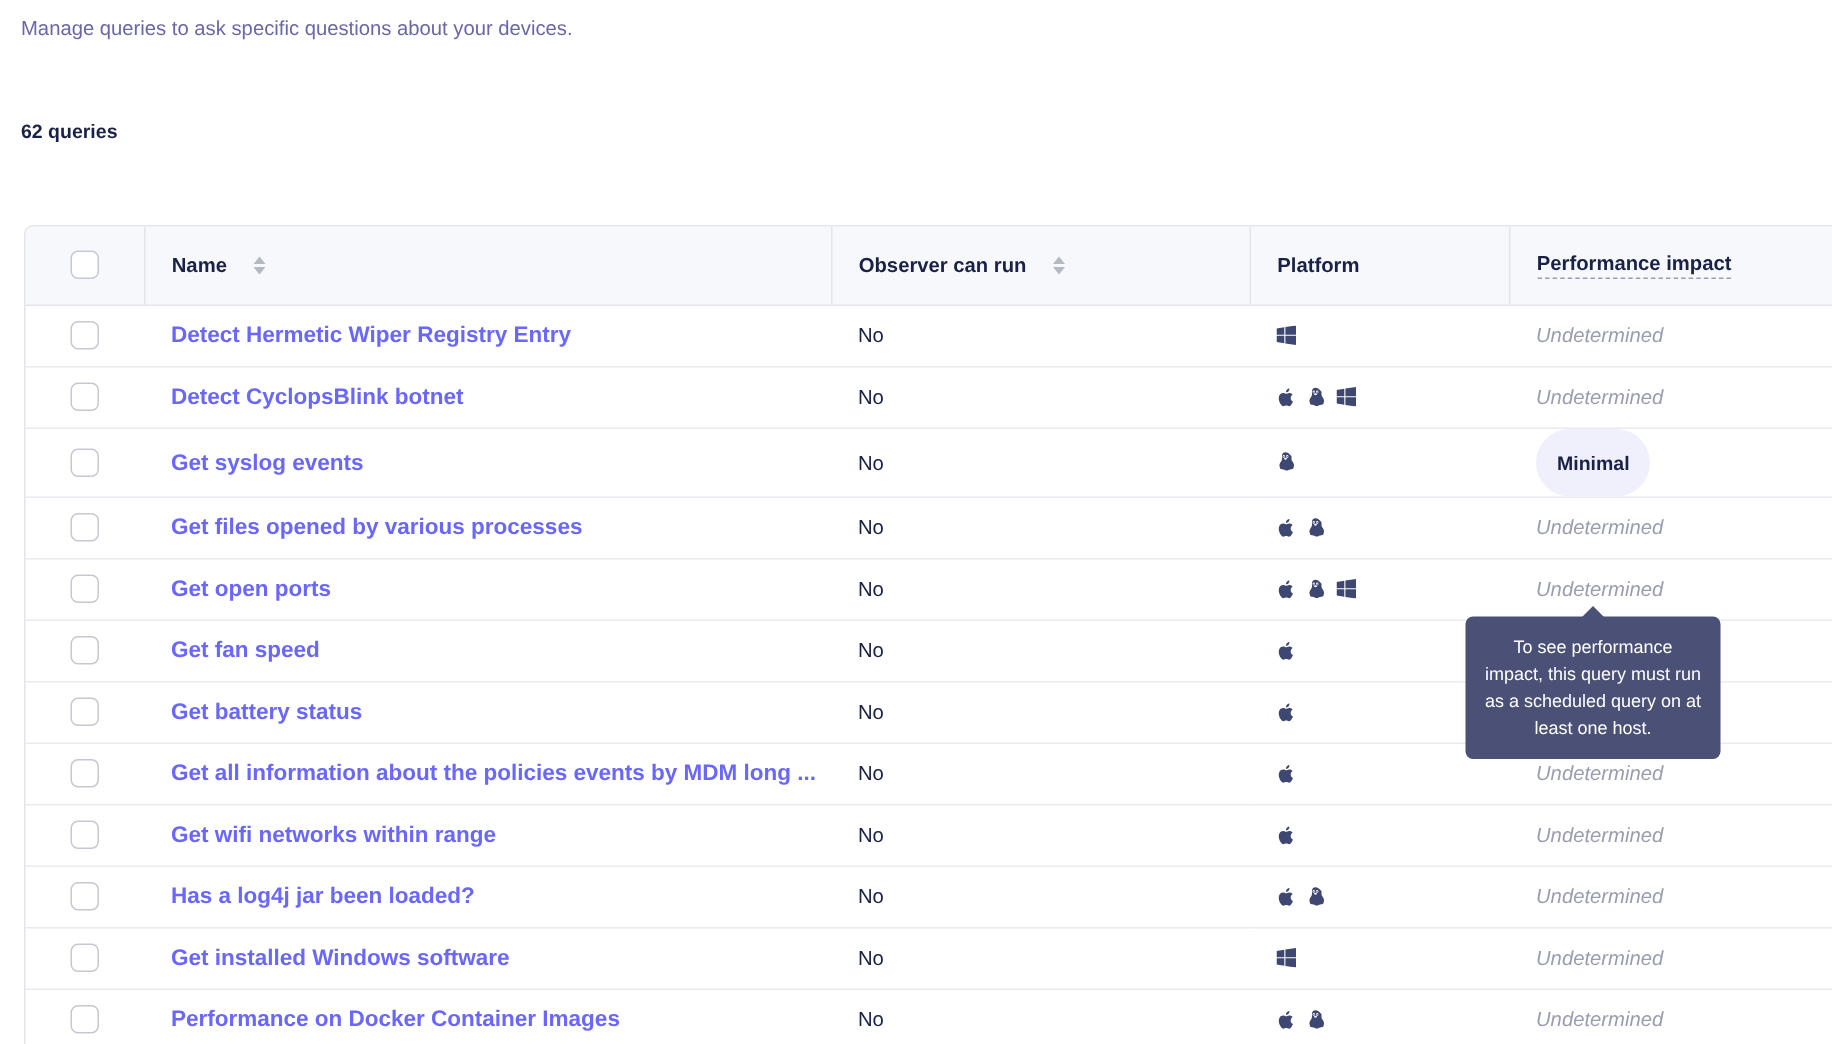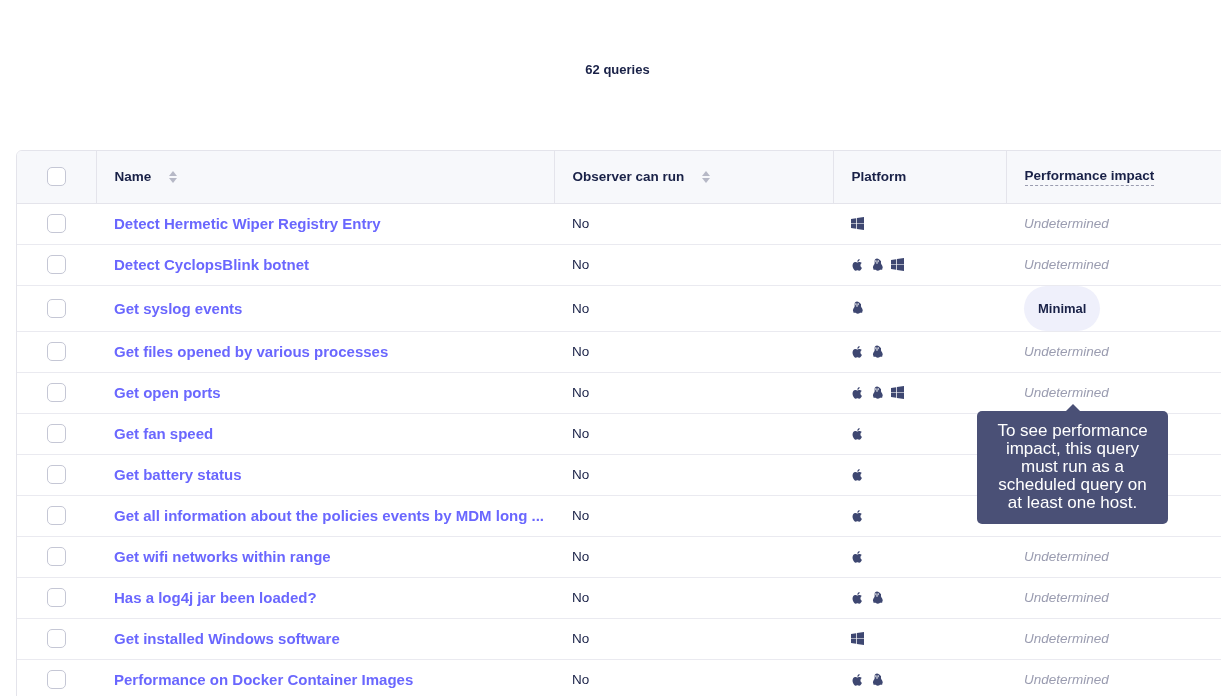--- a/index.html
+++ b/index.html
@@ -25,21 +25,20 @@
     font-size: 13.5px;
     color: #6a67a8;
     margin: 0;
     line-height: 18px;
   }
   .count-row {
     margin: 52px 0 16px 14px;
     font-size: 13px;
     font-weight: bold;
     color: #192147;
-    text-align: center;
   }
 
   
   .table-wrap {
     position: absolute;
     left: 16px;
     top: 150px;
     width: 1248px;           
     border: 1px solid #e4e4eb;
     border-radius: 6px;
@@ -135,45 +134,46 @@
 
   
   .plat-icons { display: flex; align-items: center; gap: 8px; }
   .plat-icons svg { display: block; }
 
   
   .tooltip {
     position: absolute;
     left: 977px;
     top: 411px;
-    width: 191px;
+    width: 170px;
     background: #4a5076;
     color: #ffffff;
     border-radius: 5px;
     padding: 11px 12px 12px 12px;
-    font-size: 17px;
+    font-size: 12px;
     line-height: 18px;
     text-align: center;
     z-index: 20;
   }
   .tooltip .arrow {
     position: absolute;
     top: -7px;
     left: 50%;
     margin-left: -8px;
     width: 0; height: 0;
     border-left: 8px solid transparent;
     border-right: 8px solid transparent;
     border-bottom: 8px solid #4a5076;
   }
 </style>
 </head>
 <body>
 
 <div class="page-head">
+  <p class="page-sub">Manage queries to ask specific questions about your devices.</p>
 </div>
 
 <div class="count-row">62 queries</div>
 
 <div class="table-wrap">
   <table>
     <colgroup>
       <col class="c-check">
         <col class="c-name">
         <col class="c-obs">

